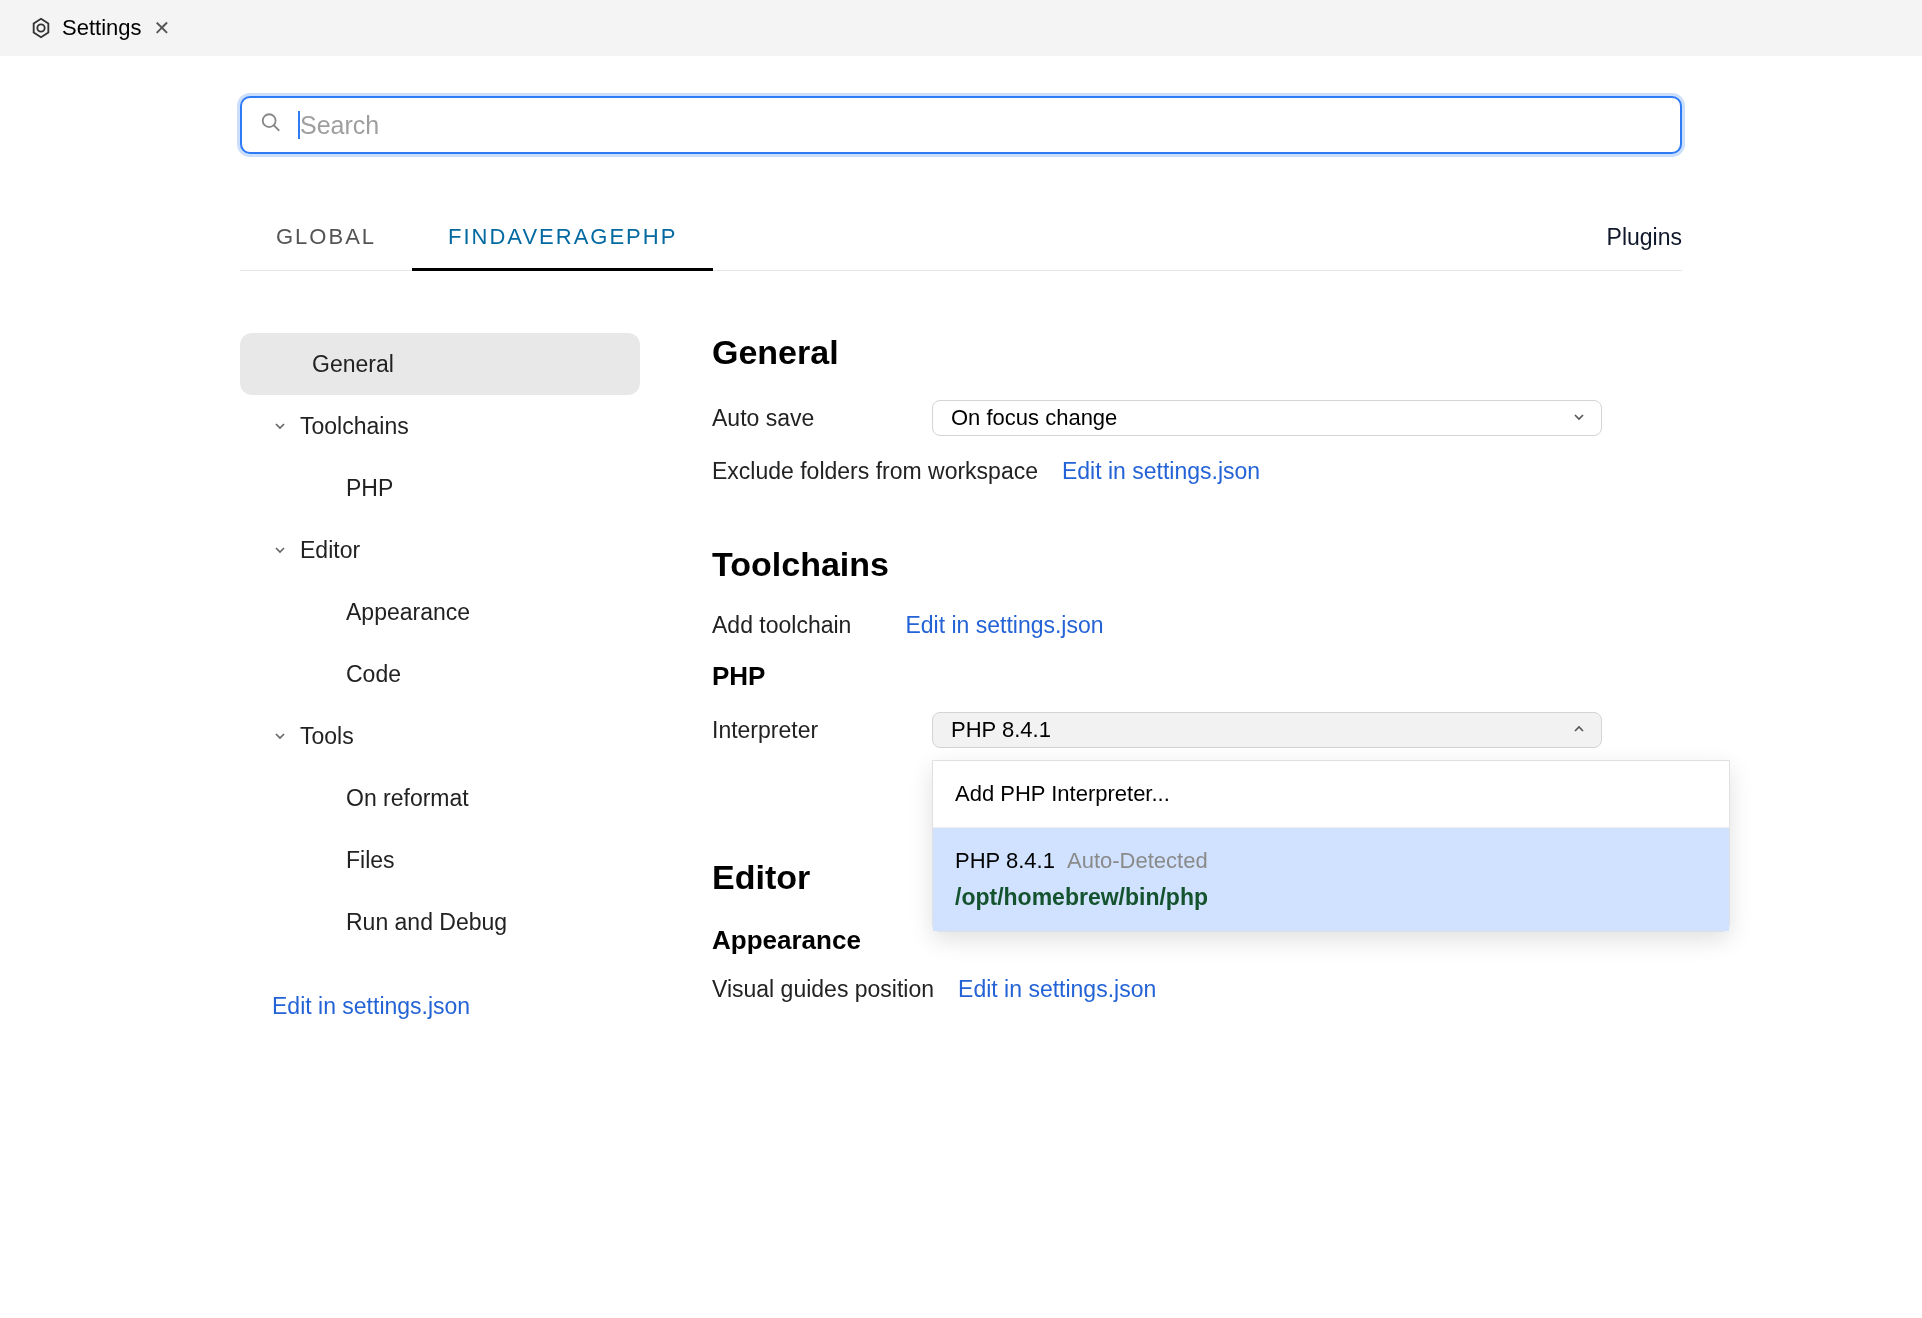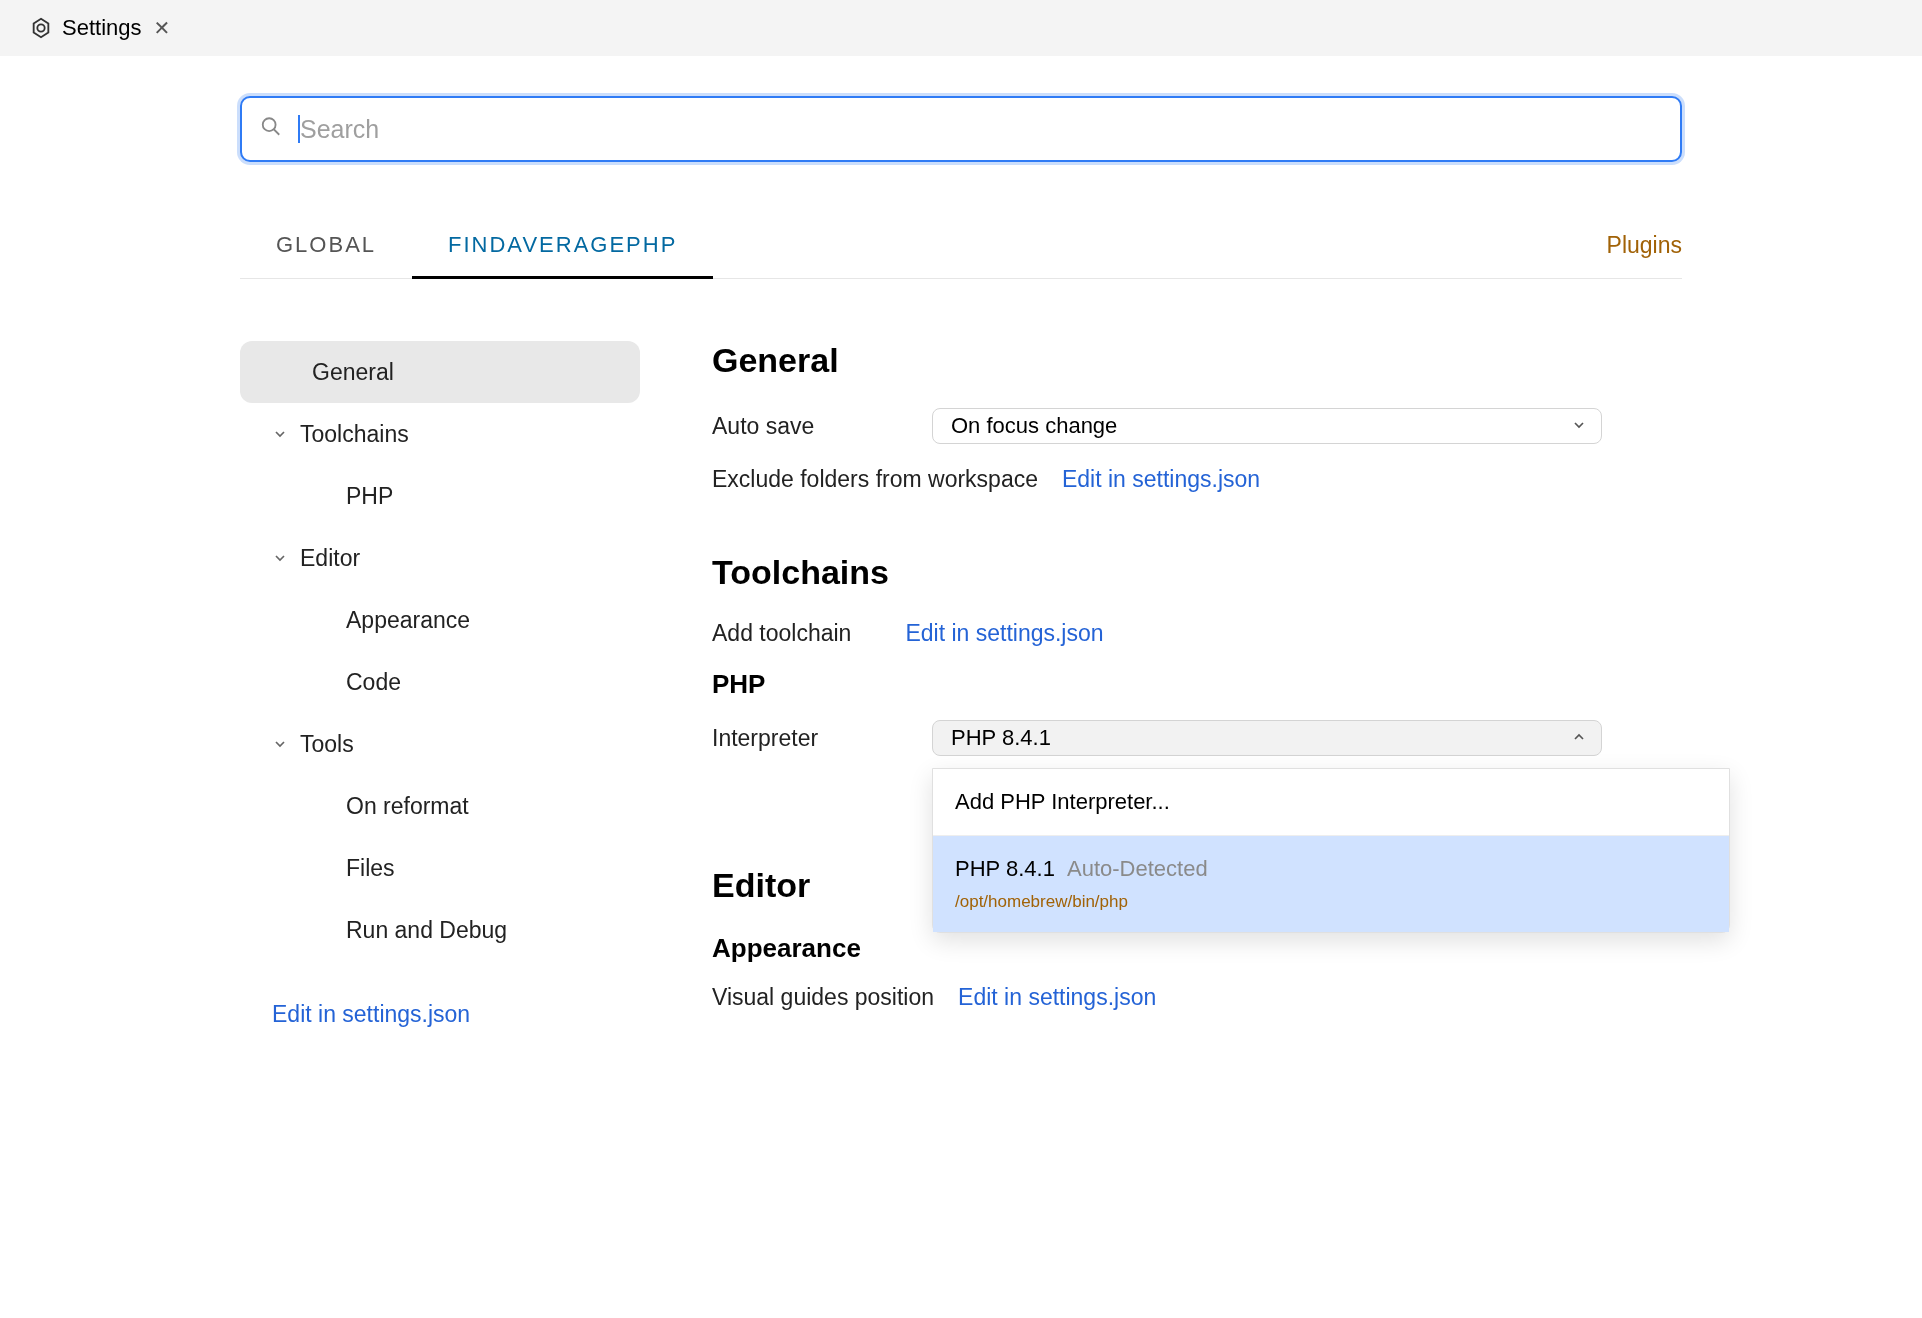--- a/index.html
+++ b/index.html
@@ -8,32 +8,32 @@
 .tab-bar { display: flex; align-items: center; background: #f4f4f4; height: 56px; padding: 0 18px; }
 .tab { display: flex; align-items: center; gap: 10px; padding: 6px 12px; border-radius: 6px; }
 .tab .icon { display: inline-flex; align-items: center; justify-content: center; }
 .tab .label { font-size: 22px; }
 .tab .close { font-size: 20px; color: #555; cursor: pointer; margin-left: 2px; }
 
 .page { padding: 40px 240px 0 240px; }
 
 .search-wrap { position: relative; }
 .search-input {
-  width: 100%; height: 66px; border: 2px solid #2f7bf5; border-radius: 10px;
+  width: 100%; height: 58px; border: 2px solid #2f7bf5; border-radius: 10px;
   box-shadow: 0 0 0 3px rgba(47,123,245,0.25); padding: 0 20px 0 58px;
   font-size: 25px; color: #000; outline: none; background: #fff;
 }
 .search-input::placeholder { color: #9f9f9f; }
 .search-icon { position: absolute; left: 20px; top: 50%; transform: translateY(-50%); color: #868686; }
 .search-caret { position: absolute; left: 58px; top: 50%; transform: translateY(-50%); width: 2px; height: 28px; background: #2f7bf5; }
 
 .tabs-row { display: flex; border-bottom: 1px solid #e6e6e6; margin-top: 56px; }
 .scope-tab { padding: 14px 36px 18px 36px; font-size: 22px; letter-spacing: 2px; text-transform: uppercase; color: #555; cursor: pointer; }
 .scope-tab.active { color: #0369a1; font-weight: 400; border-bottom: 3px solid #000; margin-bottom: -1px; }
-.plugins-link { margin-left: auto; color: #a16207; font-size: 23px; cursor: pointer; padding: 14px 0 18px 0; }
+.plugins-link { margin-left: auto; color: #0f172a; font-size: 23px; cursor: pointer; padding: 14px 0 18px 0; }
 
 .content { display: flex; margin-top: 62px; }
 .sidebar { width: 400px; flex-shrink: 0; }
 .main { flex: 1; padding-left: 72px; }
 
 .side-item { display: flex; align-items: center; height: 62px; padding-left: 32px; border-radius: 12px; cursor: pointer; font-size: 23px; color: #222; }
 .side-item.active { background: #e8e8e8; }
 .side-item.padded { padding-left: 72px; }
 .side-item .chev { margin-right: 12px; color: #666; display: inline-flex; }
 .edit-link-side { color: #2463d6; font-size: 23px; cursor: pointer; margin-top: 40px; margin-left: 32px; display: inline-block; }
@@ -58,21 +58,21 @@
 .dropdown { position: relative; }
 .dropdown-menu {
   position: absolute; top: 48px; left: 0; width: 798px; background: #fff;
   border: 1px solid #e0e0e0; border-radius: 0 0 8px 8px;
   box-shadow: 0 8px 24px rgba(0,0,0,0.12); z-index: 10;
 }
 .dd-item { padding: 20px 22px; font-size: 22px; cursor: pointer; border-bottom: 1px solid #eee; }
 .dd-item:last-child { border-bottom: none; }
 .dd-item.selected { background: #d0e2ff; }
 .dd-item .dim { color: #8a8a8a; margin-left: 6px; }
-.dd-sub { color: #a16207; font-size: 17px; margin-top: 10px; }
+.dd-sub { color: #14532d; font-size: 23px; margin-top: 10px; font-weight: bold; }
 </style>
 </head>
 <body>
 
 <div class="tab-bar">
   <div class="tab">
     <span class="icon">
       <svg width="22" height="22" viewBox="0 0 24 24" fill="none" stroke="#333" stroke-width="2">
           <polygon points="12,2 20,7 20,17 12,22 4,17 4,7"></polygon>
           <circle cx="12" cy="12" r="4"></circle>

